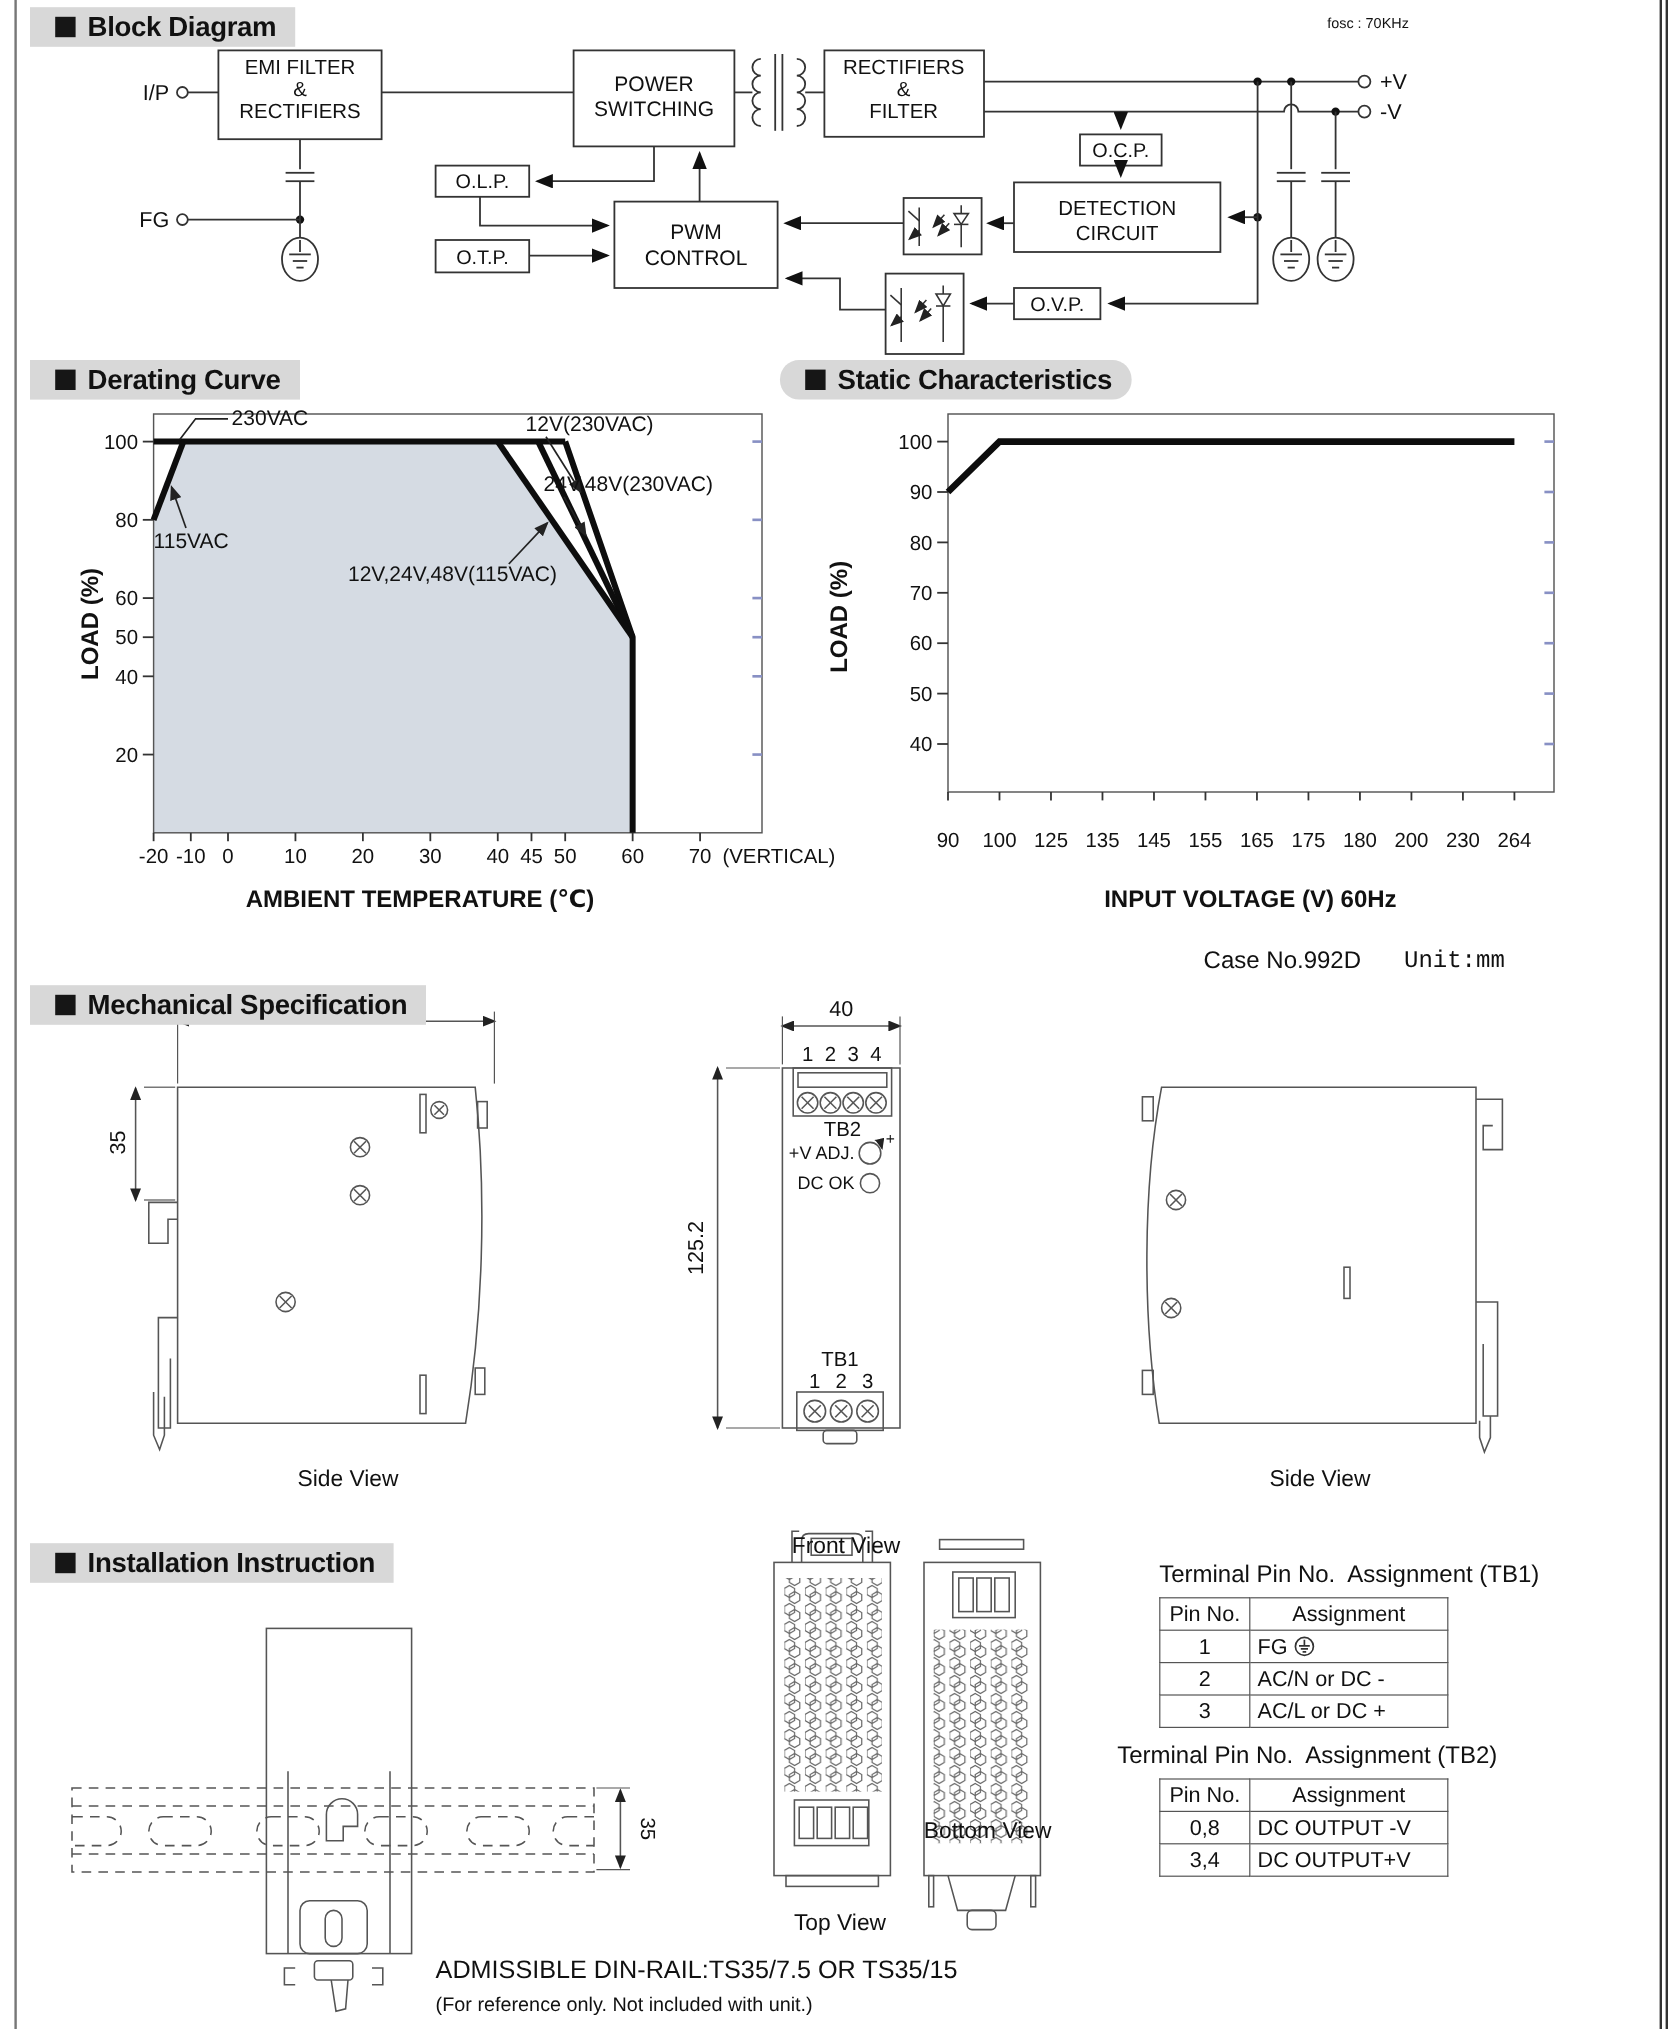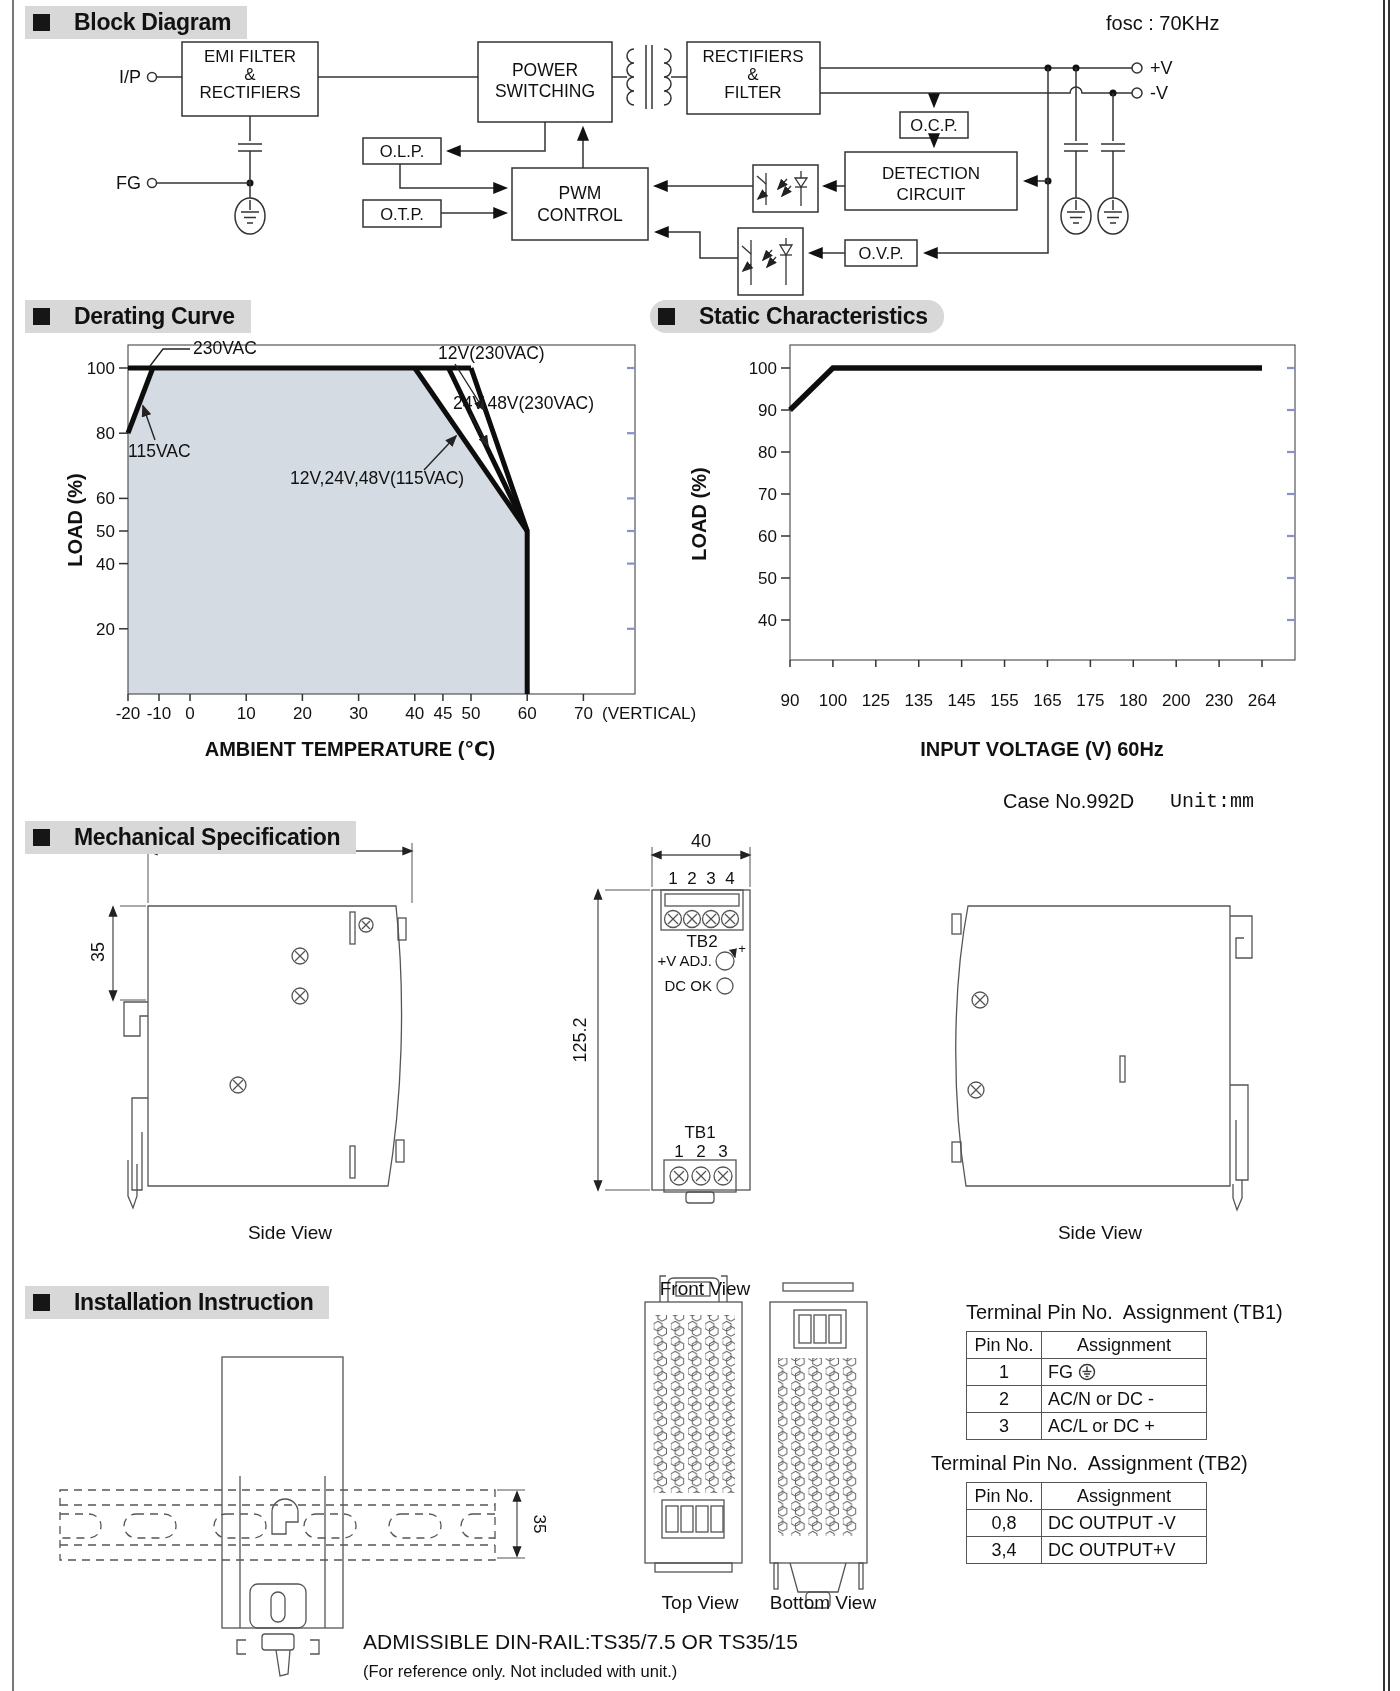--- a/index.html
+++ b/index.html
@@ -1,22 +1,22 @@
 <!DOCTYPE html>
 <html><head>
 <meta charset="utf-8">
 <style>
   html,body{margin:0;padding:0;}
   body{width:1400px;height:1691px;position:relative;background:#fff;color:#111;
        font-family:"Liberation Sans","DejaVu Sans",sans-serif;overflow:hidden;}
   #art{position:absolute;left:0;top:0;width:1400px;height:1691px;font-family:inherit;}
   .ov{position:absolute;white-space:pre;}
   .ctr{transform:translateX(-50%);}
-  .sec-h{position:absolute;display:flex;align-items:center;gap:24px;background:#d8d8d8;
-         padding:3px 16px 3px 8px;font-weight:700;font-size:23px;letter-spacing:-0.3px;}
+  .sec-h{position:absolute;display:flex;align-items:center;gap:10px;background:#d8d8d8;
+         padding:3px 16px 3px 21px;font-weight:700;font-size:23px;letter-spacing:-0.3px;}
   .sec-h .sq{width:17px;height:17px;background:#161616;flex:0 0 auto;}
   .vline{position:absolute;top:0;height:1691px;}
   .tbl-title{position:absolute;font-size:20px;white-space:pre;}
   table.ptable{border-collapse:collapse;position:absolute;background:#fff;}
   table.ptable td{border:1.6px solid #555;font-size:18px;height:26px;padding:0 6px;}
   td.c{text-align:center;width:62px;}
   td.a{text-align:left;width:152px;}
   .lbl19{font-size:19px;}
   .lbl20{font-size:20px;}
 </style>
@@ -476,21 +476,21 @@
 </svg>
 
 <div class="vline" style="left:12px;width:2px;background:#777;"></div>
 <div class="vline" style="left:1383px;width:2px;background:#333;"></div>
 <div class="vline" style="left:1388px;width:1.5px;background:#333;"></div>
 
 <div class="sec-h" style="left:25px;top:6px;">
   <span class="sq"></span>
   <span>Block Diagram</span>
 </div>
-<div class="ov" style="left:1106px;top:12px;font-size:20px;text-align:right;">fosc : 70KHz</div>
+<div class="ov" style="left:1106px;top:12px;font-size:12px;text-align:right;">fosc : 70KHz</div>
 
 <div class="sec-h" style="left:25px;top:300px;">
   <span class="sq"></span>
   <span>Derating Curve</span>
 </div>
 <div class="sec-h" style="left:650px;top:300px;border-radius:16px;">
   <span class="sq"></span>
   <span>Static Characteristics</span>
 </div>
 
@@ -504,21 +504,21 @@
 <div class="ov ctr lbl19" style="left:290px;top:1222px;">Side View</div>
 <div class="ov ctr lbl19" style="left:705px;top:1278px;">Front View</div>
 <div class="ov ctr lbl19" style="left:1100px;top:1222px;">Side View</div>
 
 <div class="sec-h" style="left:25px;top:1286px;">
   <span class="sq"></span>
   <span>Installation Instruction</span>
 </div>
 
 <div class="ov ctr lbl19" style="left:700px;top:1592px;">Top View</div>
-<div class="ov ctr lbl19" style="left:823px;top:1592px;">Bottom View</div>
+<div class="ov ctr lbl19" style="left:823px;top:1516px;">Bottom View</div>
 
 <div id="tables-mount">
     <div class="tbl-title" style="left: 966px; top: 1301px;">Terminal Pin No.  Assignment (TB1)</div>
     <table class="ptable" style="left: 966px; top: 1331px;">
       <tbody>
         <tr>
           <td class="c" style="text-align: center;">Pin No.</td>
           <td class="a" style="text-align: center;">Assignment</td>
         </tr>
         <tr>

